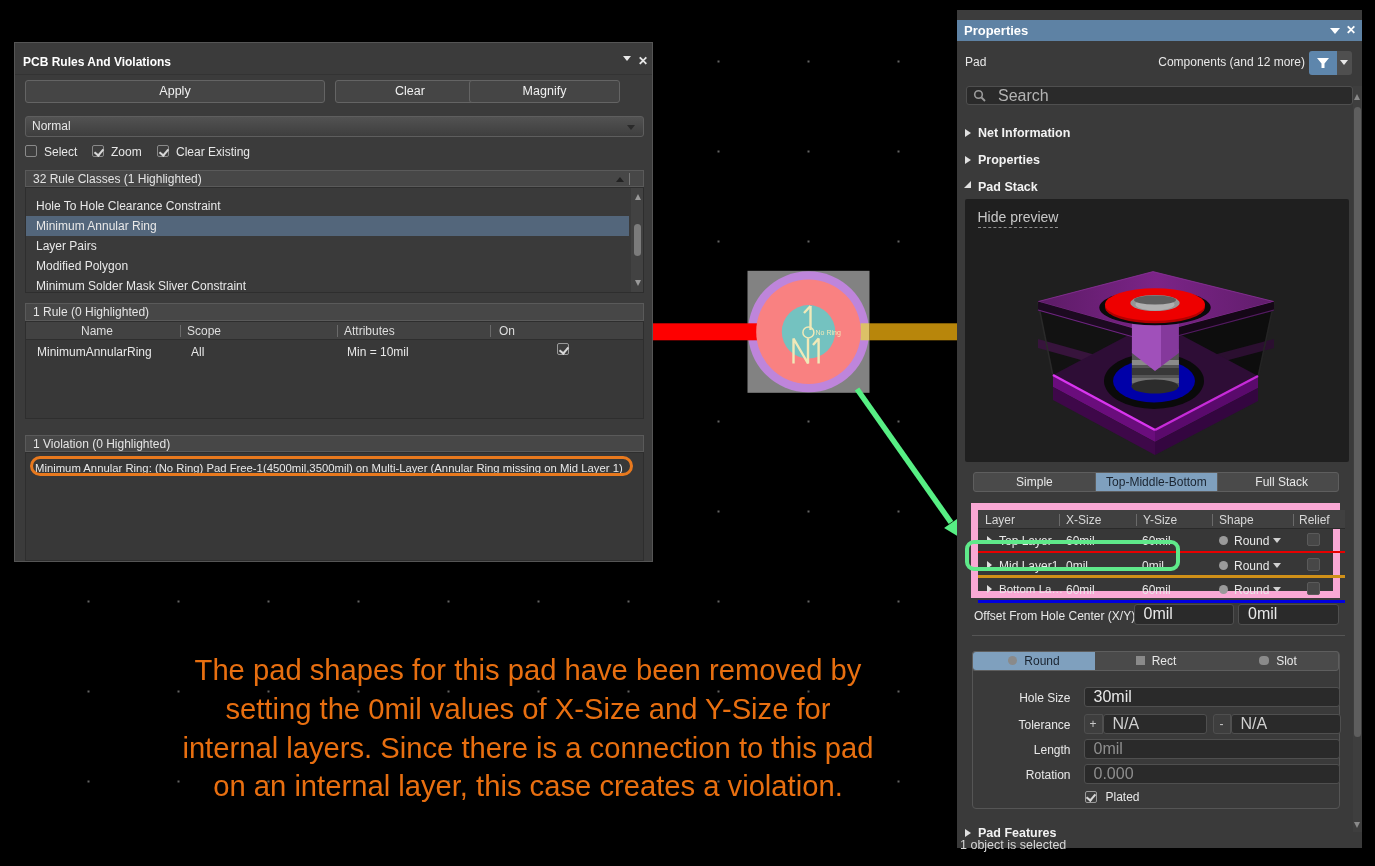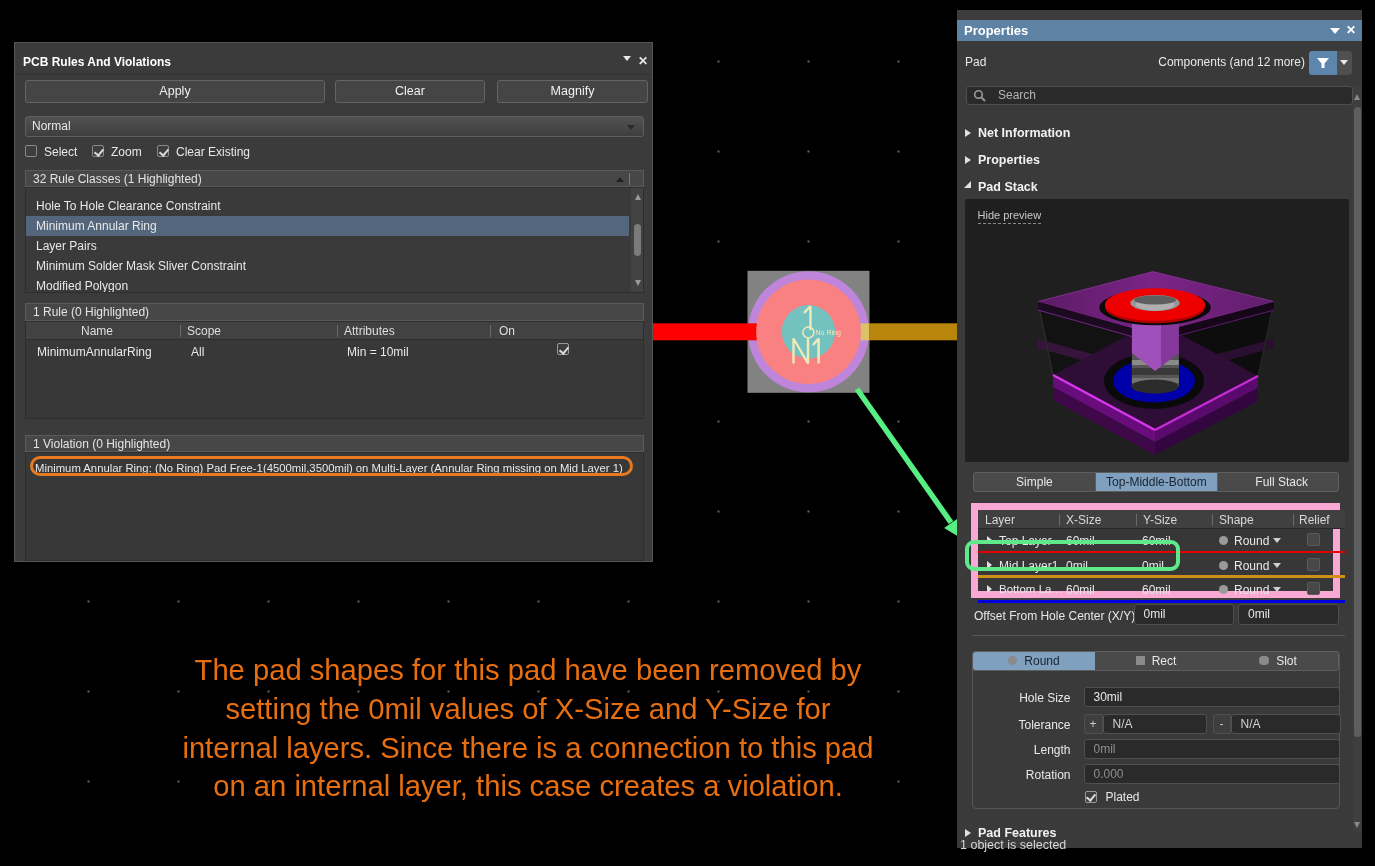--- a/index.html
+++ b/index.html
@@ -23,21 +23,21 @@
   .cb { position:absolute; width:12px; height:12px; background:#3d3d3d;
     border:1px solid #8a8a8a; border-radius:2px; }
   .cb.checked::after { content:""; position:absolute; left:2.5px; top:0.5px; width:4px; height:7px;
     border:solid #d8d8d8; border-width:0 2px 2px 0; transform:rotate(40deg); }
   .lbl { position:absolute; font-size:12px; color:#e8e8e8; }
 
   
   #panel { left:957px; top:10px; width:405px; height:838px; background:#3a3a3a;
     color:#e8e8e8; font-size:12px; }
   .inp { position:absolute; background:#2a2a2a; border:1px solid #4f4f4f; border-radius:3px;
-    color:#e8e8e8; font-size:12px; padding-left:9px; }
+    color:#e8e8e8; font-size:16px; padding-left:9px; }
   .sect { position:absolute; font-weight:bold; font-size:12.5px; color:#f2f2f2; }
   .tri-r { position:absolute; width:0; height:0; border-left:6px solid #e0e0e0;
     border-top:4.5px solid transparent; border-bottom:4.5px solid transparent; }
   .tri-dr { position:absolute; width:0; height:0; border-bottom:7px solid #e0e0e0;
     border-left:7px solid transparent; }
 </style>
 </head>
 <body>
 <div id="stage">
   <div id="grid" class="abs"></div>
@@ -74,21 +74,21 @@
   </div>
 
   <div id="dlg" class="abs">
     <div class="title">PCB Rules And Violations</div>
     <div class="abs" style="left:0px; top:31px; width:637px; height:1px; background:#333;"></div>
     <div class="abs" style="left:608px; top:13px; width:0; height:0; border-top:5px solid #e8e8e8; border-left:4.5px solid transparent; border-right:4.5px solid transparent;"></div>
     <div class="abs" style="left:623px; top:11px; color:#e8e8e8; font-weight:bold; font-size:12px;">✕</div>
 
     <div class="btn" style="left:10px; top:37px; width:300px;">Apply</div>
     <div class="btn" style="left:320px; top:37px; width:150px;">Clear</div>
-    <div class="btn" style="left:482px; top:37px; width:151px;">Magnify</div>
+    <div class="btn" style="left:454px; top:37px; width:151px;">Magnify</div>
 
     <div class="abs" style="left:10px; top:73px; width:619px; height:21px; border:1px solid #5e5e5e;
          border-radius:3px; background:linear-gradient(#525252,#3e3e3e); line-height:19px; padding-left:6px;">Normal
       <span class="abs" style="right:8px; top:8px; width:0; height:0; border-top:5px solid #2a2a2a; border-left:4.5px solid transparent; border-right:4.5px solid transparent;"></span>
     </div>
 
     <div class="cb" style="left:10px; top:102px;"></div>
     <div class="lbl" style="left:29px; top:102px;">Select</div>
     <div class="cb checked" style="left:77px; top:102px;"></div>
     <div class="lbl" style="left:96px; top:102px;">Zoom</div>
@@ -97,22 +97,22 @@
 
     <div class="hdrbar" style="left:10px; top:127px; width:619px; height:17px;">32 Rule Classes (1 Highlighted)
       <span class="abs" style="right:19px; top:6px; width:0; height:0; border-bottom:5px solid #222; border-left:4.5px solid transparent; border-right:4.5px solid transparent;"></span>
       <span class="abs" style="right:13px; top:2px; width:1px; height:12px; background:#777;"></span>
     </div>
     <div class="abs" style="left:10px; top:144px; width:619px; height:106px; background:#3a3a3a; border:1px solid #2e2e2e; overflow:hidden;">
       <div style="height:8px;"></div>
       <div style="height:20px; line-height:20px; padding-left:10px;">Hole To Hole Clearance Constraint</div>
       <div style="height:20px; line-height:20px; padding-left:10px; background:#53667b; width:603px;">Minimum Annular Ring</div>
       <div style="height:20px; line-height:20px; padding-left:10px;">Layer Pairs</div>
+      <div style="height:20px; line-height:20px; padding-left:10px;">Modified Polygon</div>
       <div style="height:20px; line-height:20px; padding-left:10px;">Minimum Solder Mask Sliver Constraint</div>
-      <div style="height:20px; line-height:20px; padding-left:10px;">Modified Polygon</div>
 
       <div class="abs" style="right:0px; top:0px; width:12px; height:104px; background:#424242;"></div>
       <div class="abs" style="right:2.5px; top:6px; width:0; height:0; border-bottom:6px solid #9a9a9a; border-left:3.5px solid transparent; border-right:3.5px solid transparent;"></div>
       <div class="abs" style="right:2.5px; bottom:6px; width:0; height:0; border-top:6px solid #9a9a9a; border-left:3.5px solid transparent; border-right:3.5px solid transparent;"></div>
       <div class="abs" style="right:2.5px; top:36px; width:7px; height:32px; background:#7b7b7b; border-radius:4px;"></div>
     </div>
 
     <div class="hdrbar" style="left:10px; top:260px; width:619px; height:18px;">1 Rule (0 Highlighted)</div>
     <div class="abs" style="left:10px; top:278px; width:619px; height:98px; background:#383838; border:1px solid #2e2e2e;">
       <div class="abs" style="left:0; top:0; width:617px; height:18px; background:#424242; border-bottom:1px solid #2e2e2e;"></div>
@@ -162,21 +162,21 @@
     </svg>
 
     <div class="tri-r" style="left:8px; top:119px;"></div>
     <div class="sect" style="left:21px; top:116px;">Net Information</div>
     <div class="tri-r" style="left:8px; top:146px;"></div>
     <div class="sect" style="left:21px; top:143px;">Properties</div>
     <div class="tri-dr" style="left:7px; top:171px;"></div>
     <div class="sect" style="left:21px; top:170px;">Pad Stack</div>
 
     <div class="abs" style="left:7.5px; top:188.5px; width:384.5px; height:263px; background:#1f1f1f; border-radius:2px;">
-      <div class="abs" style="left:13px; top:10px; font-size:11px; color:#c8c8c8; border-bottom:1px dashed #8a8a8a; padding-bottom:2px;">Hide preview</div>
+      <div class="abs" style="left:13px; top:10px; font-size:14px; color:#c8c8c8; border-bottom:1px dashed #8a8a8a; padding-bottom:2px;">Hide preview</div>
       <svg class="abs" style="left:0; top:0;" width="384" height="263" viewBox="0 0 384 263">
         <defs>
           <linearGradient id="tf" x1="0" y1="0" x2="1" y2="0">
             <stop offset="0" stop-color="#5c1b66"></stop>
               <stop offset="0.5" stop-color="#7b2487"></stop>
               <stop offset="1" stop-color="#611d6c"></stop>
           </linearGradient>
           <linearGradient id="hg" x1="0" y1="0" x2="1" y2="0">
             <stop offset="0" stop-color="#5f5f5f"></stop>
               <stop offset="0.45" stop-color="#c2c2c2"></stop>

